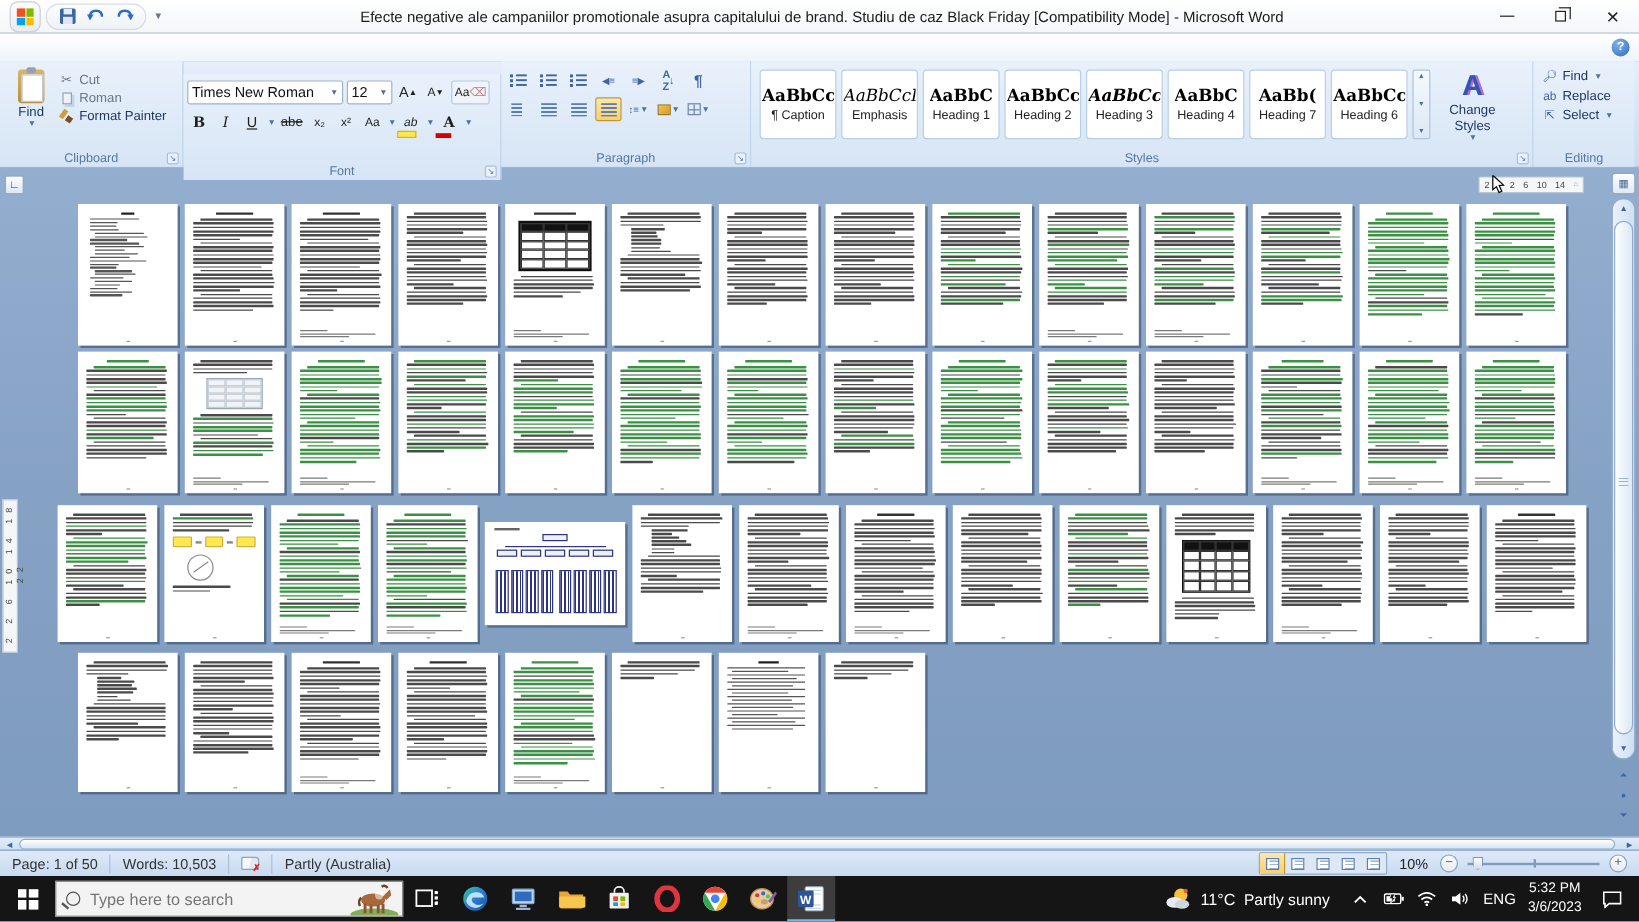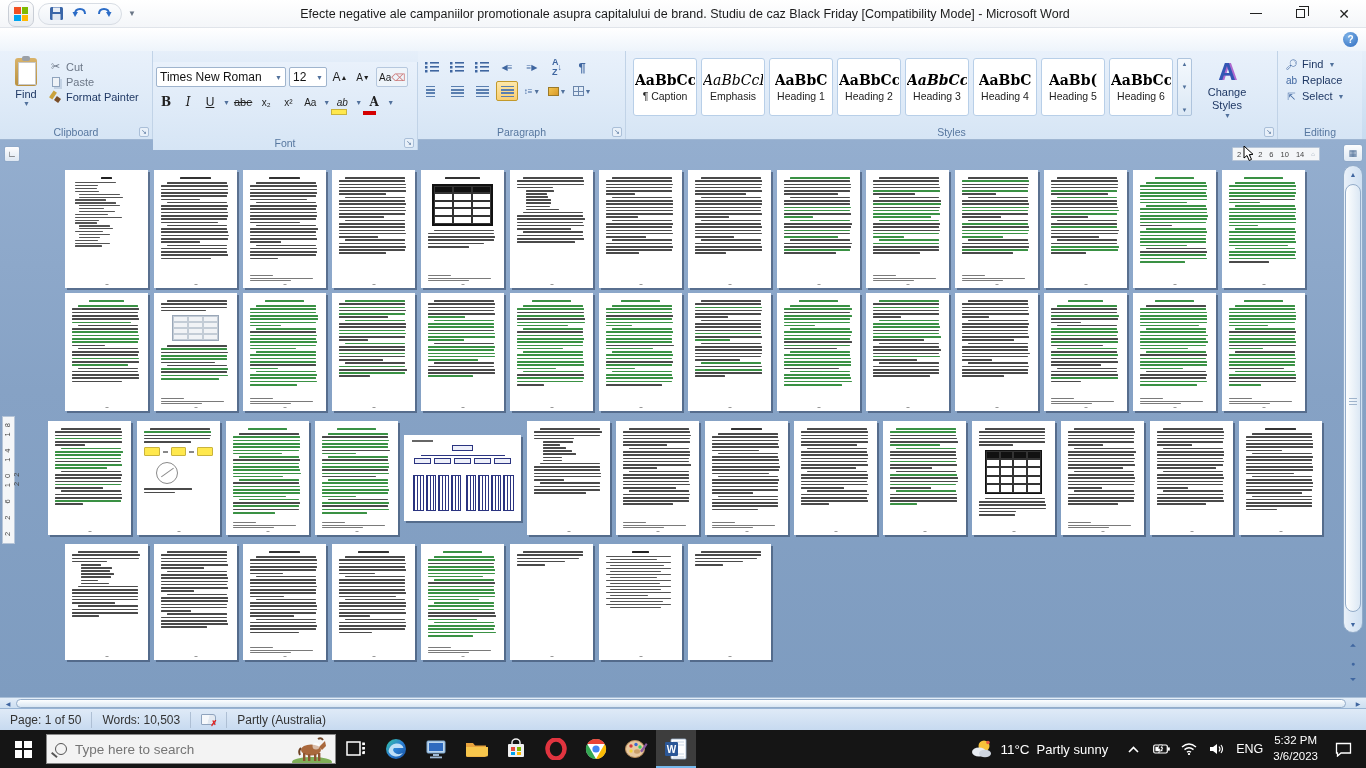--- a/index.html
+++ b/index.html
@@ -240,21 +240,21 @@
       </div>
       <div class="clip-col">
         <div class="clip-item">
             <span class="ci-ic">✂</span>
             <span>Cut</span>
           </div>
         <div class="clip-item">
             <span class="ci-ic">
               <span class="copy-ic"></span>
             </span>
-            <span>Paste</span>
+            <span>Roman</span>
           </div>
         <div class="clip-item" style="color:#1f3864;">
             <span class="ci-ic">
               <span class="brush-ic"></span>
             </span>
             <span>Format Painter</span>
           </div>
       </div>
       <div class="grp-label">Clipboard</div>
       <div class="dlg-launch">↘</div>
@@ -369,21 +369,21 @@
           <div class="style-card">
             <div class="style-prev" style="font-weight: bold; font-style: italic;">AaBbCci</div>
             <div class="style-name">Heading 3</div>
           </div>
           <div class="style-card">
             <div class="style-prev" style="font-weight: bold;">AaBbC</div>
             <div class="style-name">Heading 4</div>
           </div>
           <div class="style-card">
             <div class="style-prev" style="font-weight: bold;">AaBb(</div>
-            <div class="style-name">Heading 5</div>
+            <div class="style-name">Heading 7</div>
           </div>
           <div class="style-card">
             <div class="style-prev" style="font-weight: bold;">AaBbCcl</div>
             <div class="style-name">Heading 6</div>
           </div>
         </div>
       <div class="style-scroll">
           <span>▲</span>
           <span>▼</span>
           <span>▼</span>
@@ -1974,20 +1974,47 @@
     <div class="hs-arrow hs-right">▶</div>
   </div>
 
   <div class="statusbar">
     <div class="sb-seg">Page: 1 of 50</div>
     <div class="sb-seg">Words: 10,503</div>
     <div class="sb-seg">
         <span class="book-ic"></span>
       </div>
     <div class="sb-seg noborder">Partly (Australia)</div>
+    <div class="sb-right">
+      <div class="view-group">
+        <div class="view-btn active">
+            <span class="vb-glyph"></span>
+          </div>
+        <div class="view-btn">
+            <span class="vb-glyph"></span>
+          </div>
+        <div class="view-btn">
+            <span class="vb-glyph"></span>
+          </div>
+        <div class="view-btn">
+            <span class="vb-glyph"></span>
+          </div>
+        <div class="view-btn">
+            <span class="vb-glyph"></span>
+          </div>
+      </div>
+      <div class="zoom-label">10%</div>
+      <div class="zbtn">−</div>
+      <div class="zslider">
+        <div class="z-track"></div>
+          <div class="z-mid"></div>
+        <div class="z-thumb"></div>
+      </div>
+      <div class="zbtn">+</div>
+    </div>
   </div>
 
   <div class="taskbar">
     <div class="start-btn">
         <div class="win-logo">
           <i></i>
           <i></i>
           <i></i>
           <i></i>
         </div>

